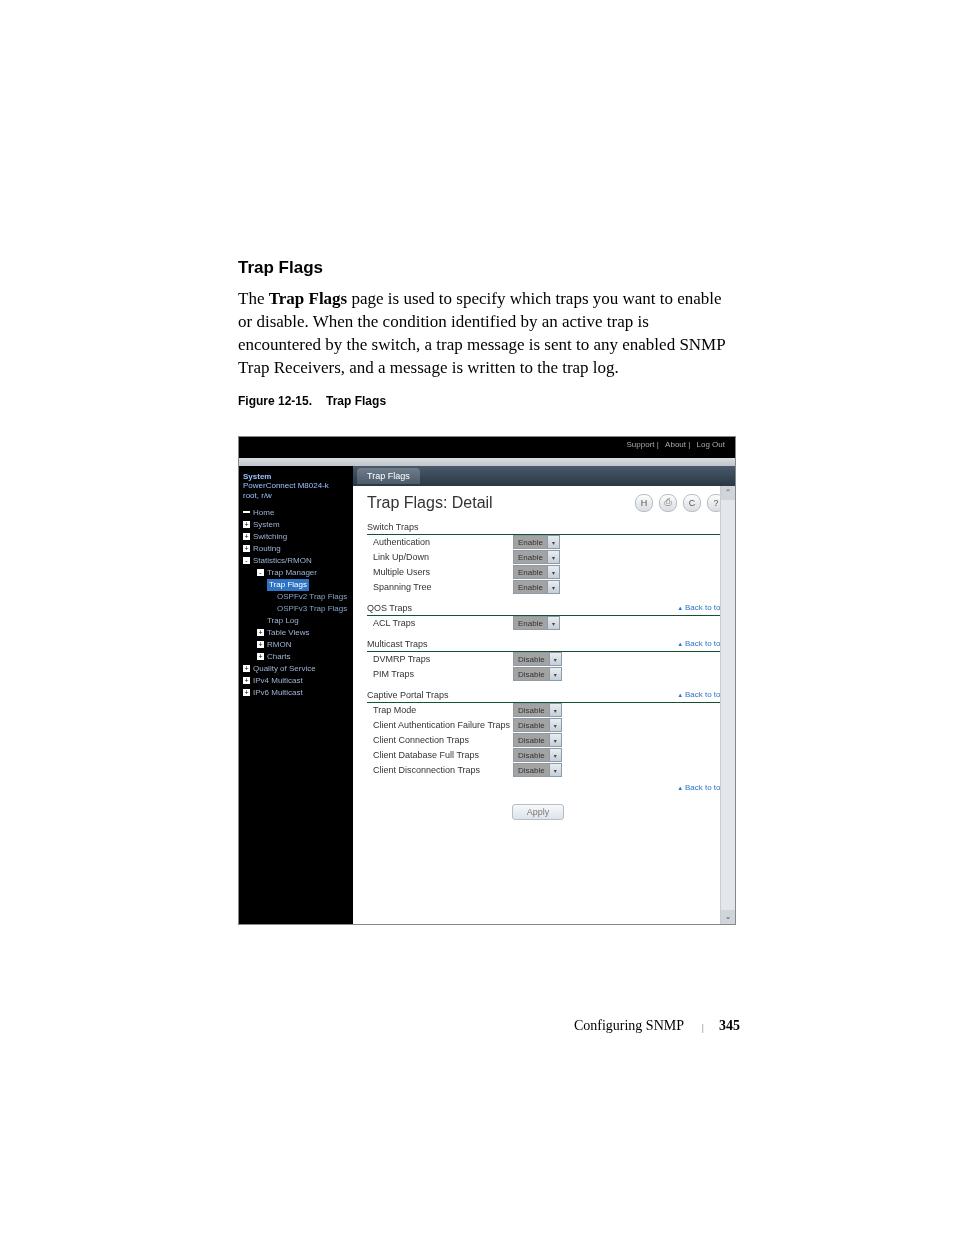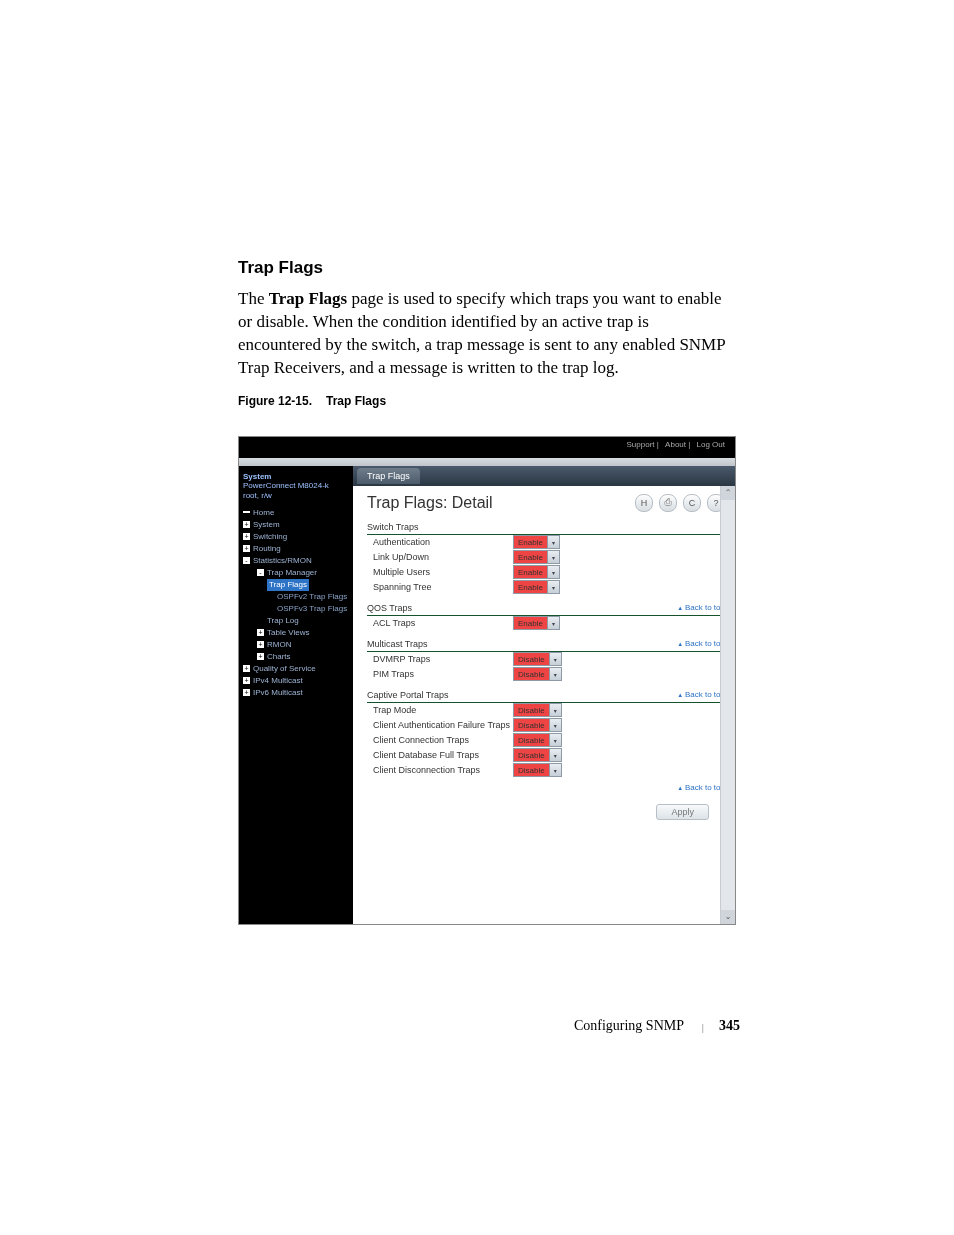--- a/index.html
+++ b/index.html
@@ -43,27 +43,27 @@
   .scroll-gutter .down { bottom:0;}
   .page-title-row { display:flex; align-items:center; justify-content:space-between; margin-bottom:8px;}
   .page-title { font-size:16px; color:#333; }
   .icons { display:flex; gap:6px; }
   .iconbtn { width:16px; height:16px; border-radius:8px; background:linear-gradient(#fdfdfd,#d7dde2); border:1px solid #b7bfc6; font-size:9px; color:#555; display:flex; align-items:center; justify-content:center;}
   .section-hdr { font-size:9px; color:#333; border-bottom:1px solid #14532d; padding:2px 0; display:flex; justify-content:space-between; margin-top:6px;}
   .section-hdr a.top { color:#2d73c6; font-size:8px; text-decoration:none;}
   .section-hdr a.top::before { content:"▲ "; font-size:6px;}
   .row { display:flex; align-items:center; height:15px; font-size:9px; color:#333;}
   .row .lbl { width:140px; padding-left:6px;}
-  .row .sel-box { display:inline-flex; align-items:center; border:1px solid #8e9aa5; background:#ef4444; height:12px; font-size:8px;}
+  .row .sel-box { display:inline-flex; align-items:center; border:1px solid #8e9aa5; background:#a3a3a3; height:12px; font-size:8px;}
   .row .sel-box .val { padding:0 4px;}
   .row .sel-box .arw { width:11px; height:12px; background:linear-gradient(#e8edf1,#c6cfd7); border-left:1px solid #8e9aa5; display:flex; align-items:center; justify-content:center; font-size:6px; color:#445;}
   .bottom-link { text-align:right; margin-top:4px;}
   .bottom-link a { color:#2d73c6; font-size:8px; text-decoration:none;}
   .bottom-link a::before { content:"▲ "; font-size:6px;}
-  .apply-row { text-align:right; margin:12px 16px 4px 0; }
+  .apply-row { text-align:center; margin:12px 16px 4px 0; }
   .apply-btn { display:inline-block; padding:2px 14px; font-size:9px; color:#777; border:1px solid #b7bfc6; background:linear-gradient(#f7f9fb,#dde3e8); border-radius:3px;}
 
   .footer { position:absolute; left:0; right:0; top:1018px; font-size:14px; }
   .footer .label { position:absolute; right:270px; }
   .footer .div { position:absolute; right:250px; color:#777; font-size:11px; top:3px;}
   .footer .num { position:absolute; right:214px; font-weight:bold; }
 </style>
 </head>
 <body>
 

